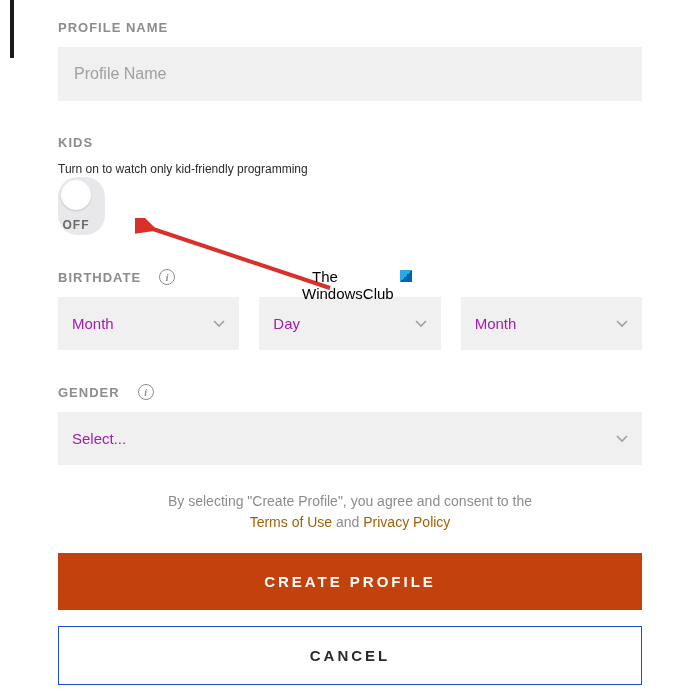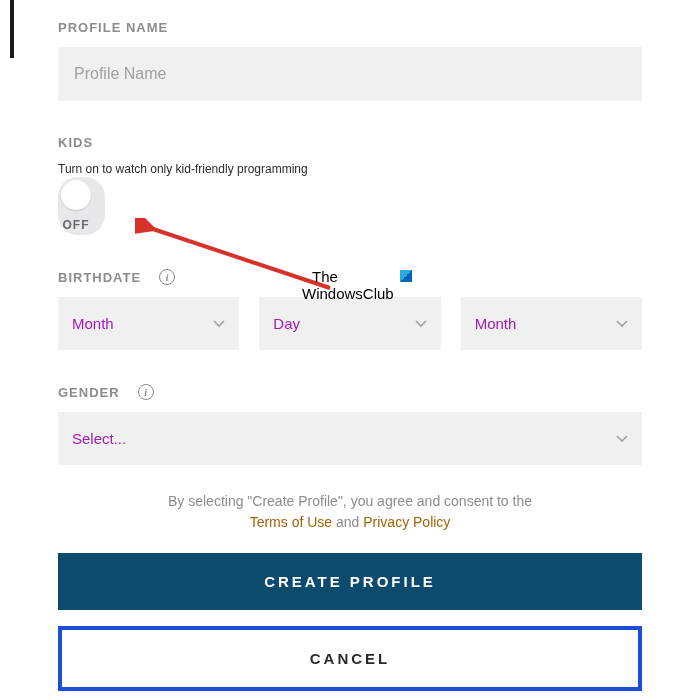--- a/index.html
+++ b/index.html
@@ -118,35 +118,35 @@
       color: #8c8c8c;
       margin-bottom: 20px;
       line-height: 1.5;
     }
     .consent a {
       color: #a16207;
       text-decoration: none;
     }
     .btn-primary {
       width: 100%;
-      background: #0c4a6e;
+      background: #c2410c;
       color: #fff;
       border: none;
       padding: 20px;
       font-size: 15px;
       font-weight: 700;
       letter-spacing: 3px;
       cursor: pointer;
       margin-bottom: 16px;
     }
     .btn-secondary {
       width: 100%;
       background: #fff;
       color: #2a2a2a;
-      border: 4px solid #1d4ed8;
+      border: 1px solid #1d4ed8;
       padding: 20px;
       font-size: 15px;
       font-weight: 700;
       letter-spacing: 3px;
       cursor: pointer;
     }
     .arrow-annotation {
       position: absolute;
       left: 135px;
       top: 218px;

